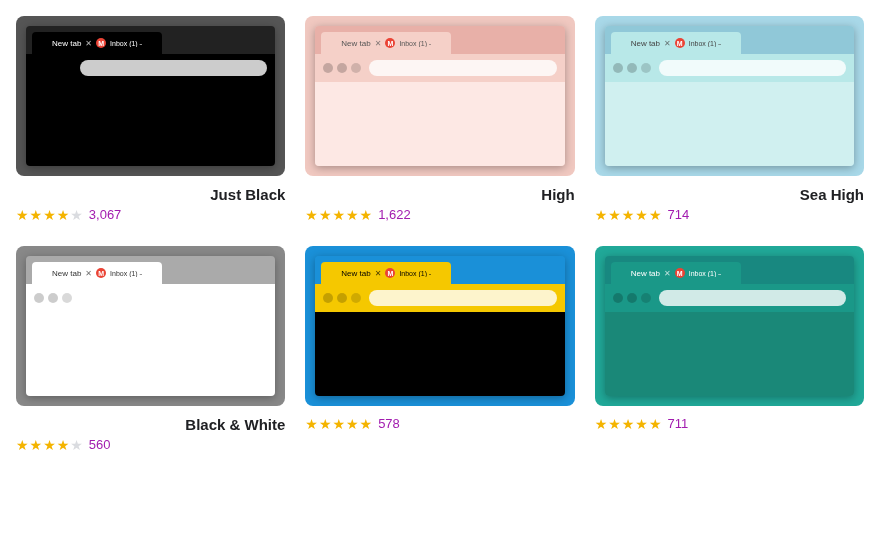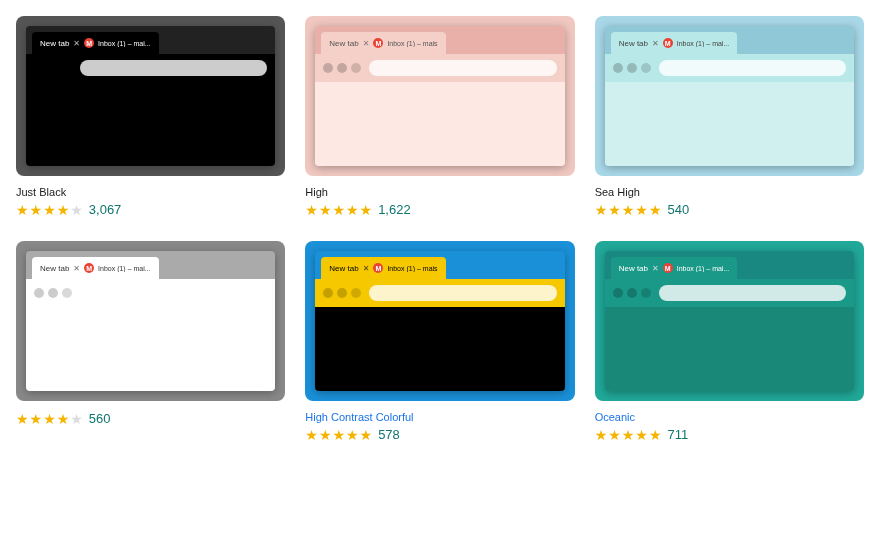--- a/index.html
+++ b/index.html
@@ -98,21 +98,21 @@
       height: 28px;
       display: flex;
       align-items: flex-end;
       padding: 0 6px;
     }
     .tab-active {
       height: 22px;
       border-radius: 4px 4px 0 0;
       display: flex;
       align-items: center;
-      padding: 0 8px;
+      padding: 0 20px;
       font-size: 9px;
       white-space: nowrap;
       overflow: hidden;
       max-width: 130px;
       min-width: 80px;
       gap: 4px;
     }
     .tab-x {
       font-size: 8px;
       margin-left: auto;
@@ -156,24 +156,25 @@
       flex: 1;
       height: 16px;
       background: rgba(255,255,255,0.8);
       border-radius: 8px;
       margin-left: 4px;
     }
     .content-area {
       flex: 1;
     }
     .theme-name {
-      font-size: 11px;
-      font-weight: 400;
+      font-size: 15px;
+      font-weight: 700;
       color: #202124;
       margin-bottom: 4px;
+      text-align: right;
     }
     .theme-name.colored {
       color: #1a73e8;
     }
     .rating-row {
       display: flex;
       align-items: center;
       gap: 6px;
     }
     .stars {
@@ -182,21 +183,21 @@
     }
     .star {
       font-size: 14px;
       line-height: 1;
     }
     .star.full { color: #f4b400; }
     .star.half { color: #f4b400; }
     .star.empty { color: #dadce0; }
     .rating-count {
       font-size: 13px;
-      color: #0f766e;
+      color: #a21caf;
     }
   </style>
 </head>
 <body>
 
 <div class="grid">
     <div class="theme-card">
     <div class="theme-preview">
       <div class="browser-mockup just-black">
         <div class="browser-bg"></div>
@@ -291,21 +292,21 @@
     </div>
     <div class="theme-name">Sea High</div>
     <div class="rating-row">
       <div class="stars">
           <span class="star full">★</span>
           <span class="star full">★</span>
           <span class="star full">★</span>
           <span class="star full">★</span>
           <span class="star half">★</span>
         </div>
-      <span class="rating-count">540</span>
+      <span class="rating-count">714</span>
     </div>
   </div>
     <div class="theme-card">
     <div class="theme-preview">
       <div class="browser-mockup black-white">
         <div class="browser-bg"></div>
         <div class="browser-frame">
           <div class="tab-bar">
             <div class="tab-active">
               <span style="font-size:8px;">New tab</span>
@@ -317,20 +318,21 @@
           <div class="toolbar">
             <div class="nav-btn"></div>
             <div class="nav-btn"></div>
             <div class="refresh-btn"></div>
             <div class="address-bar"></div>
           </div>
           <div class="content-area"></div>
         </div>
       </div>
     </div>
+    <div class="theme-name">Black &amp; White</div>
     <div class="rating-row">
       <div class="stars">
           <span class="star full">★</span>
           <span class="star full">★</span>
           <span class="star full">★</span>
           <span class="star full">★</span>
           <span class="star empty">★</span>
         </div>
       <span class="rating-count">560</span>
     </div>
@@ -351,21 +353,20 @@
           <div class="toolbar">
             <div class="nav-btn"></div>
             <div class="nav-btn"></div>
             <div class="refresh-btn"></div>
             <div class="address-bar"></div>
           </div>
           <div class="content-area"></div>
         </div>
       </div>
     </div>
-    <div class="theme-name colored">High Contrast Colorful</div>
     <div class="rating-row">
       <div class="stars">
           <span class="star full">★</span>
           <span class="star full">★</span>
           <span class="star full">★</span>
           <span class="star full">★</span>
           <span class="star half">★</span>
         </div>
       <span class="rating-count">578</span>
     </div>
@@ -386,21 +387,20 @@
           <div class="toolbar">
             <div class="nav-btn"></div>
             <div class="nav-btn"></div>
             <div class="refresh-btn"></div>
             <div class="address-bar"></div>
           </div>
           <div class="content-area"></div>
         </div>
       </div>
     </div>
-    <div class="theme-name colored">Oceanic</div>
     <div class="rating-row">
       <div class="stars">
           <span class="star full">★</span>
           <span class="star full">★</span>
           <span class="star full">★</span>
           <span class="star full">★</span>
           <span class="star half">★</span>
         </div>
       <span class="rating-count">711</span>
     </div>

